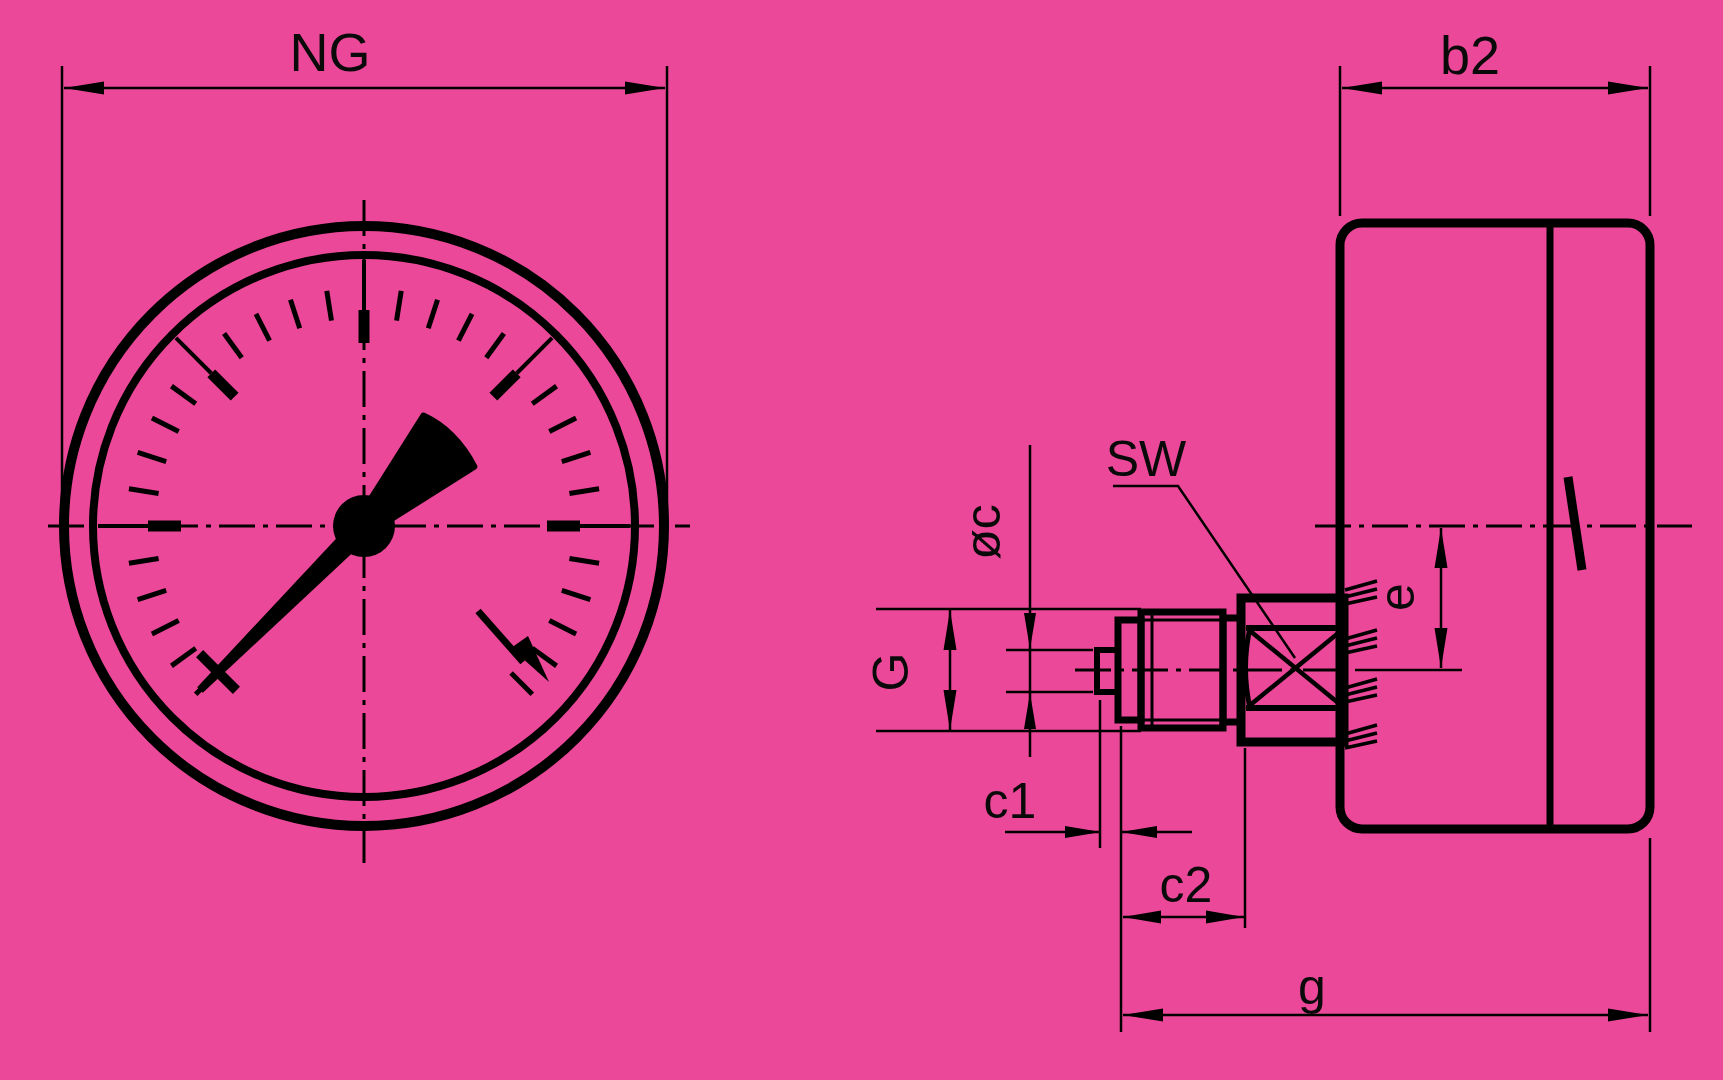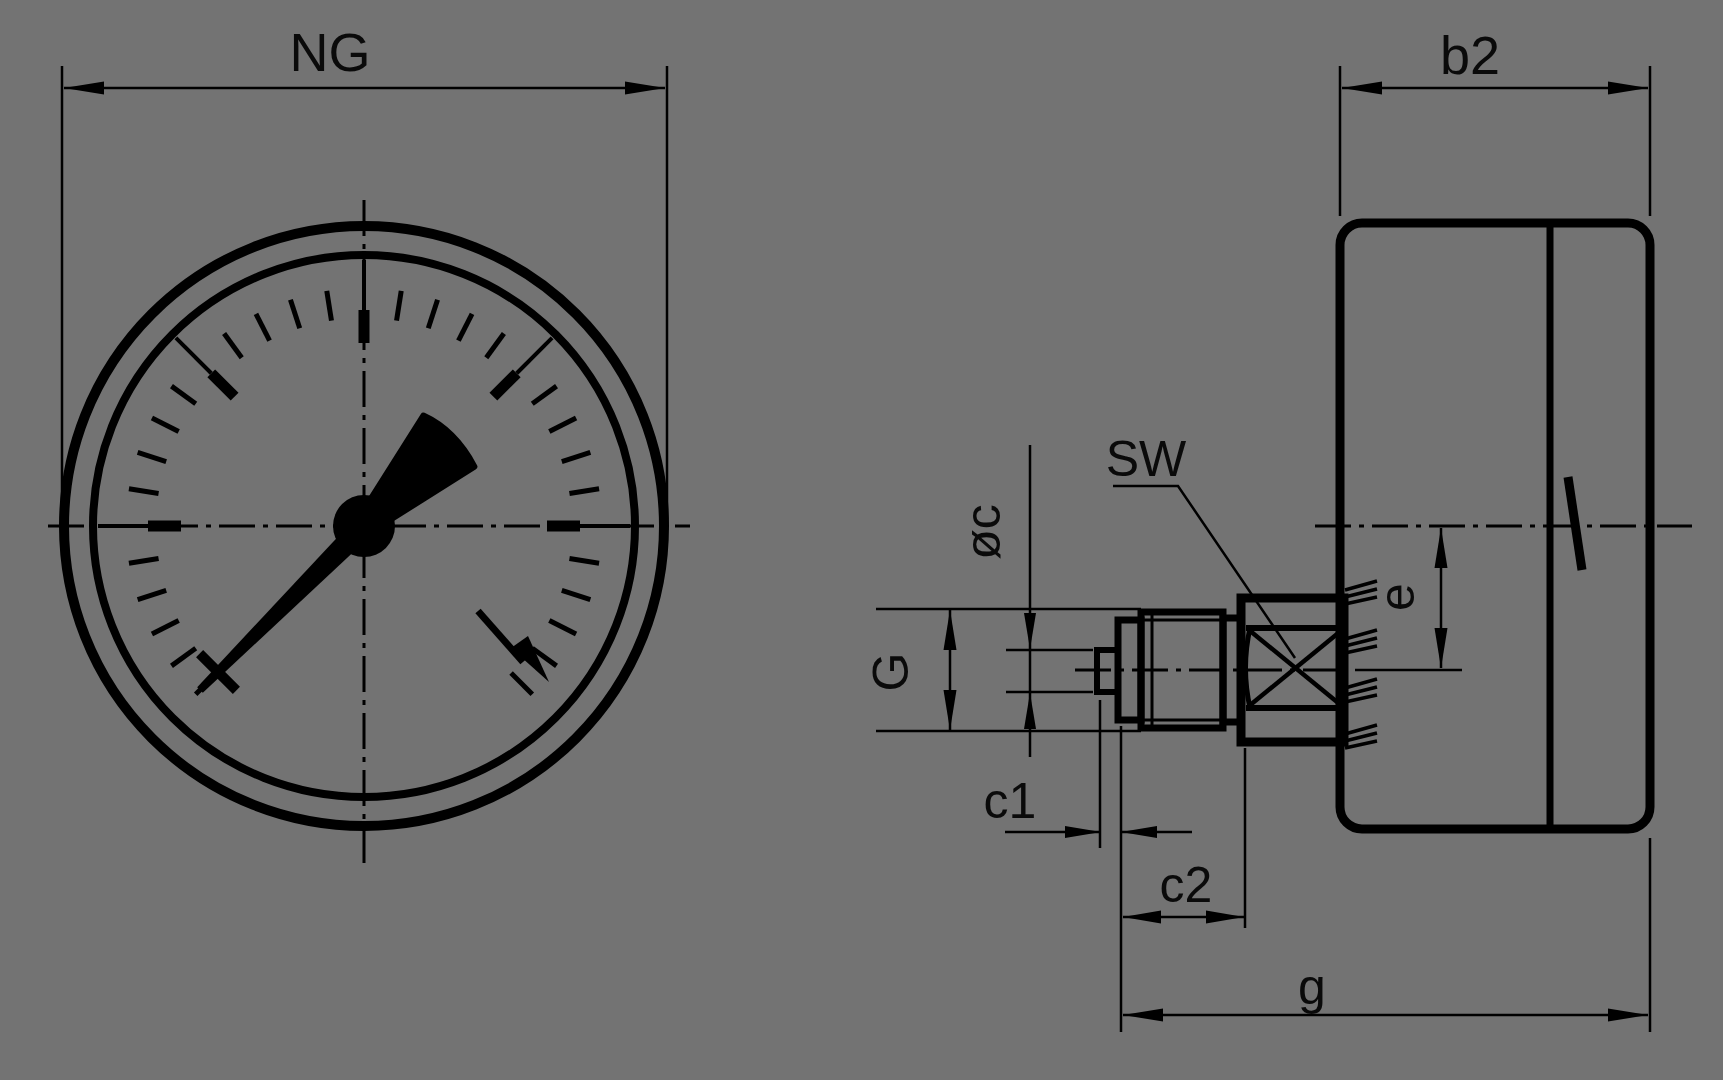--- a/index.html
+++ b/index.html
@@ -1,16 +1,16 @@
 <!DOCTYPE html>
 <html><head>
 <meta charset="utf-8">
 <style>
   html,body{margin:0;padding:0;background:#ffffff;}
-  #stage{width:1723px;height:1080px;position:relative;background:#737373;overflow:hidden;}
+  #stage{width:1723px;height:1080px;position:relative;background:#ec4899;overflow:hidden;}
   svg{display:block;}
   text{font-family:"Liberation Sans","DejaVu Sans",sans-serif;fill:#0a0a0a;}
   .dimtxt{font-size:50px;}
   .bigtxt{font-size:54px;}
   .outline{stroke:#000;fill:none;}
   .thin{stroke:#000;stroke-width:2.5;fill:none;}
   .cline{stroke:#000;stroke-width:3;fill:none;stroke-dasharray:36 8 5 8;}
   .arrow{fill:#000;stroke:none;}
 </style>
 </head>

